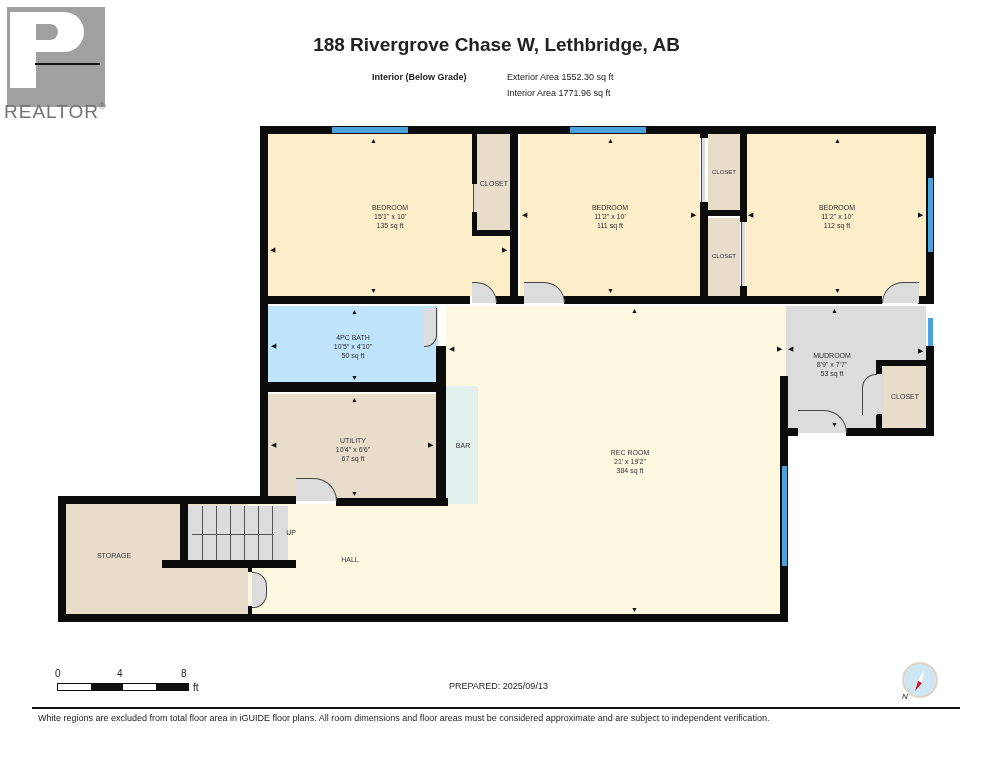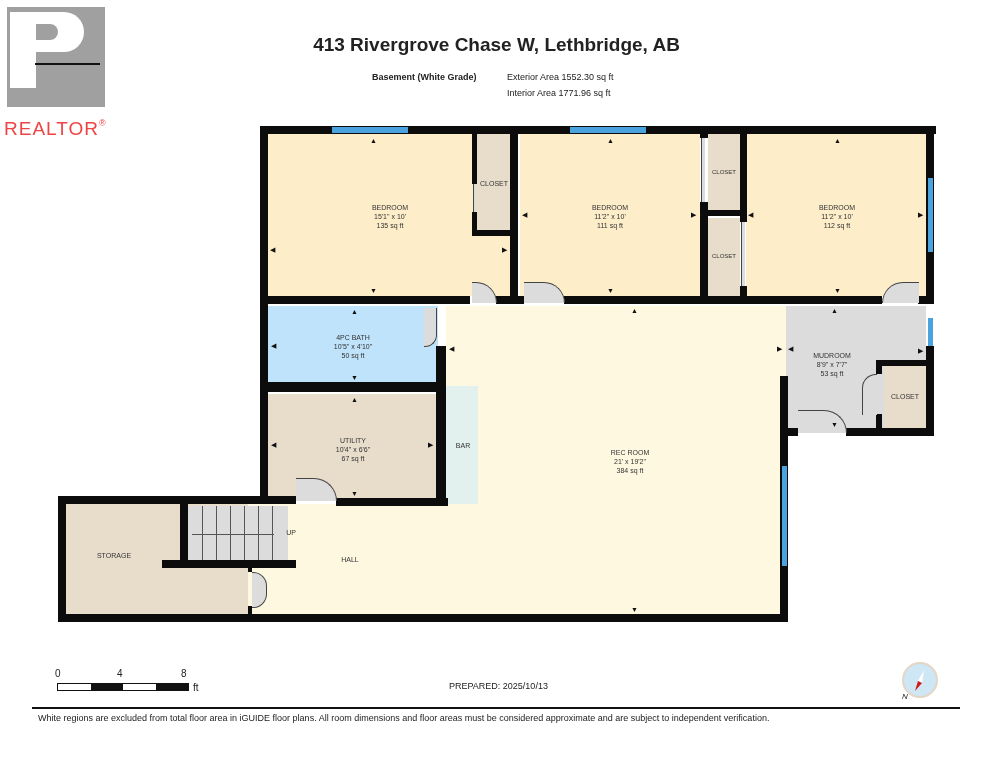--- a/index.html
+++ b/index.html
@@ -3,21 +3,21 @@
 <meta charset="utf-8">
 <style>
   html,body{margin:0;padding:0;background:#fff;}
   body{width:993px;height:768px;position:relative;overflow:hidden;font-family:"Liberation Sans",sans-serif;color:#222;}
   .abs{position:absolute;}
   .logo{left:7px;top:7px;width:98px;height:100px;background:#a0a0a0;}
   .logo-r1{left:10px;top:12px;width:26px;height:76px;background:#fff;}
   .logo-r2{left:36px;top:12px;width:48px;height:40px;background:#fff;border-radius:0 22px 22px 0;}
   .logo-r2b{left:36px;top:24px;width:22px;height:16px;background:#a0a0a0;border-radius:0 10px 10px 0;}
   .logo-line{left:35px;top:63px;width:65px;height:2px;background:#111;}
-  .realtor-text{left:4px;top:118px;font-size:19px;letter-spacing:1px;color:#ef4444;}
+  .realtor-text{left:4px;top:101px;font-size:19px;letter-spacing:1px;color:#737373;}
   .realtor-reg{font-size:9px;vertical-align:top;}
   .title{left:0;width:993px;top:34px;text-align:center;font-size:19px;font-weight:bold;color:#222;}
   .level{left:372px;top:72px;font-size:9px;font-weight:bold;}
   .ext{left:507px;top:72px;font-size:9px;}
   .int{left:507px;top:88px;font-size:9px;}
   .wall{position:absolute;background:#0c0c0c;}
   .win{position:absolute;background:#4aa3df;}
   .room{position:absolute;}
   .cream{background:#fdeec9;}
   .hall{background:#fff8e0;}
@@ -43,22 +43,22 @@
 </head>
 <body>
 
 <div class="abs logo"></div>
 <div class="abs logo-r1"></div>
 <div class="abs logo-r2"></div>
 <div class="abs logo-r2b"></div>
 <div class="abs logo-line"></div>
 <div class="abs realtor-text"><span>REALTOR</span><span class="realtor-reg">®</span></div>
 
-<div class="abs title">413 Rivergrove Chase W, Lethbridge, AB</div>
-<div class="abs level">Basement (White Grade)</div>
+<div class="abs title">188 Rivergrove Chase W, Lethbridge, AB</div>
+<div class="abs level">Interior (Below Grade)</div>
 <div class="abs ext">Exterior Area 1552.30 sq ft</div>
 <div class="abs int">Interior Area 1771.96 sq ft</div>
 
 <div class="abs" style="left:0;top:0;width:993px;height:768px;">
 
   <div class="room cream" style="left:268px;top:134px;width:206px;height:162px;"></div>
   <div class="room tan" style="left:476px;top:134px;width:34px;height:96px;"></div>
   <div class="room cream" style="left:474px;top:236px;width:38px;height:60px;"></div>
   <div class="room cream" style="left:520px;top:134px;width:180px;height:162px;"></div>
   <div class="room tan" style="left:708px;top:134px;width:32px;height:76px;"></div>
@@ -215,21 +215,21 @@
 <div class="abs scale-lbl" style="left:117px;top:668px;">4</div>
 <div class="abs scale-lbl" style="left:181px;top:668px;">8</div>
 <div class="abs scalebar">
   <div style="background:#fff;"></div>
     <div style="background:#111;"></div>
     <div style="background:#fff;"></div>
     <div style="background:#111;"></div>
 </div>
 <div class="abs scale-lbl" style="left:193px;top:682px;">ft</div>
 
-<div class="abs prepared">PREPARED: 2025/10/13</div>
+<div class="abs prepared">PREPARED: 2025/09/13</div>
 
 <div class="abs compass">
   <svg width="32" height="32" viewBox="0 0 32 32">
     <polygon points="20,6 14,17 18,19" fill="#fff"></polygon>
     <polygon points="14,17 18,19 11,27" fill="#d11a1a"></polygon>
   </svg>
 </div>
 <div class="abs" style="left:902px;top:692px;font-size:8px;font-style:italic;">N</div>
 
 <div class="abs footline"></div>

